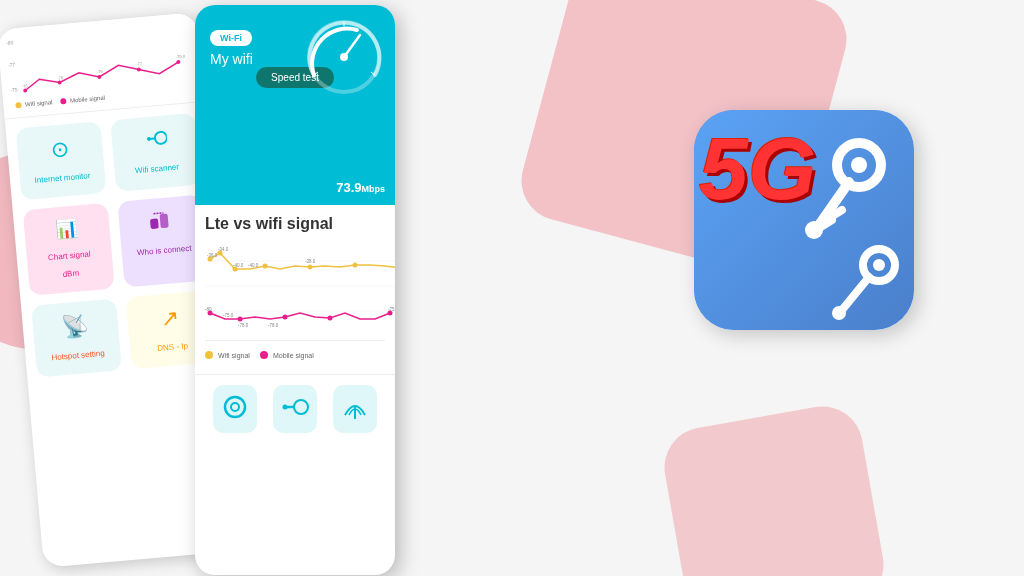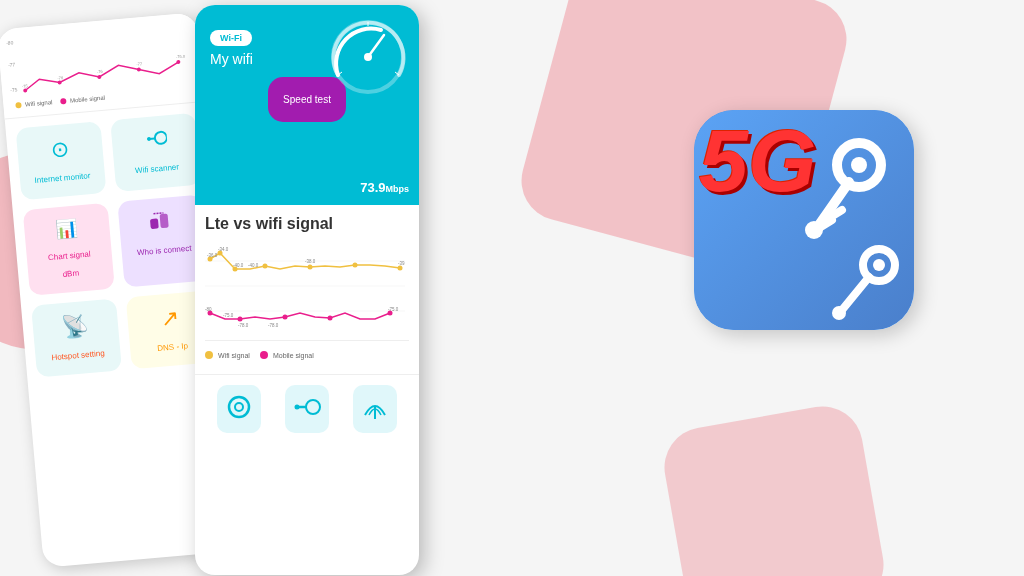--- a/index.html
+++ b/index.html
@@ -112,21 +112,21 @@
       line-height: 1.2;
     }
     .menu-label.purple { color: #9c27b0; }
     .menu-label.yellow { color: #ff9800; }
 
     
     .phone-center {
       position: absolute;
       left: 195px;
       top: 5px;
-      width: 224px;
+      width: 200px;
       height: 570px;
       background: white;
       border-radius: 20px;
       box-shadow: 5px 5px 20px rgba(0,0,0,0.25);
       overflow: hidden;
     }
     .phone-center-header {
       background: #00bcd4;
       padding: 20px 15px 15px;
       text-align: center;
@@ -138,28 +138,27 @@
       border-radius: 8px;
       padding: 3px 10px;
       font-size: 9px;
       font-weight: bold;
       color: #00bcd4;
       margin-bottom: 5px;
     }
     .wifi-title {
       font-size: 14px;
       color: white;
-      margin-bottom: 10px;
     }
     .speed-test-btn {
-      background: #a21caf;
+      background: #0f766e;
       color: white;
       border: none;
       border-radius: 15px;
-      padding: 17px 15px;
+      padding: 5px 15px;
       font-size: 10px;
       cursor: pointer;
       display: block;
       margin: 0 auto 5px;
     }
     .phone-center-content {
       padding: 10px;
     }
     .lte-title {
       font-size: 16px;
@@ -436,18 +435,18 @@
       <line x1="135" y1="108" x2="148" y2="100" stroke="white" stroke-width="8" stroke-linecap="round"></line>
       <line x1="125" y1="118" x2="138" y2="110" stroke="white" stroke-width="8" stroke-linecap="round"></line>
       <circle cx="120" cy="120" r="9" fill="white"></circle>
 
       <circle cx="185" cy="155" r="16" fill="none" stroke="white" stroke-width="8"></circle>
       <circle cx="185" cy="155" r="6" fill="white"></circle>
       <line x1="175" y1="167" x2="148" y2="200" stroke="white" stroke-width="8" stroke-linecap="round"></line>
       <circle cx="145" cy="203" r="7" fill="white"></circle>
     </svg>
 
-    <div style="position:absolute; left:5px; top:7px; font-size:88px; font-weight:900; color:#ff3333; font-style:italic; line-height:1; text-shadow: 3px 3px 0 #aa0000, -1px -1px 0 #dd2200;">
+    <div style="position:absolute; left:5px; top:15px; font-size:88px; font-weight:900; color:#ff3333; font-style:italic; line-height:1; text-shadow: 3px 3px 0 #aa0000, -1px -1px 0 #dd2200;">
       <span>5G</span>
     </div>
 
   </div>
 </div>
 
 </body></html>

